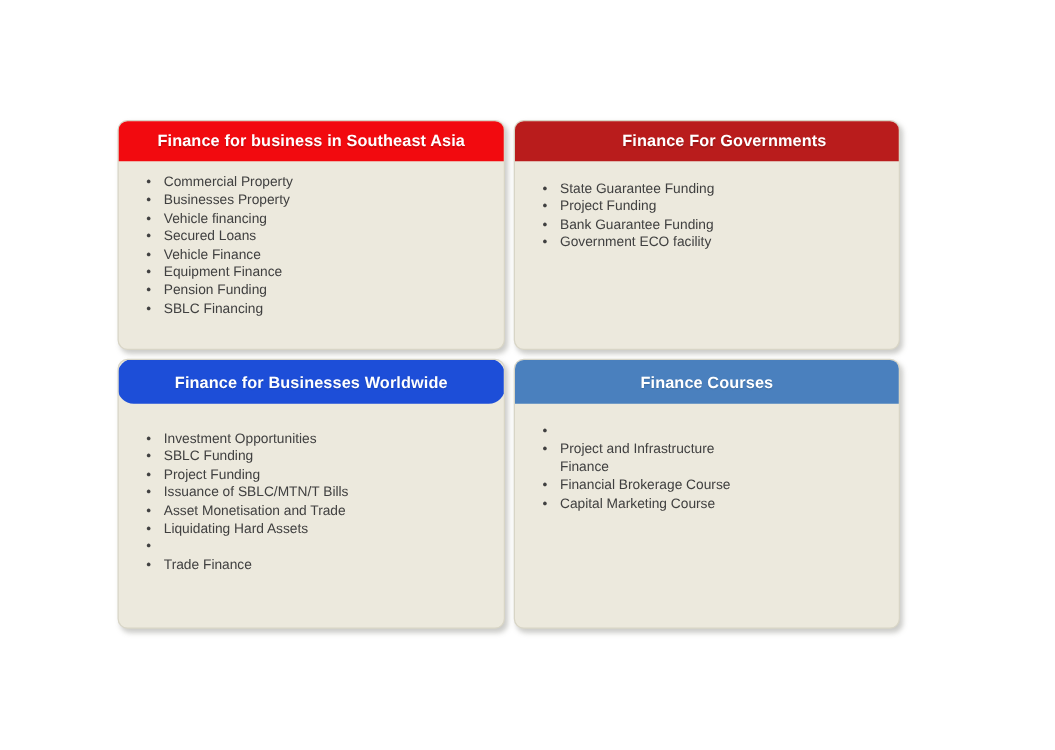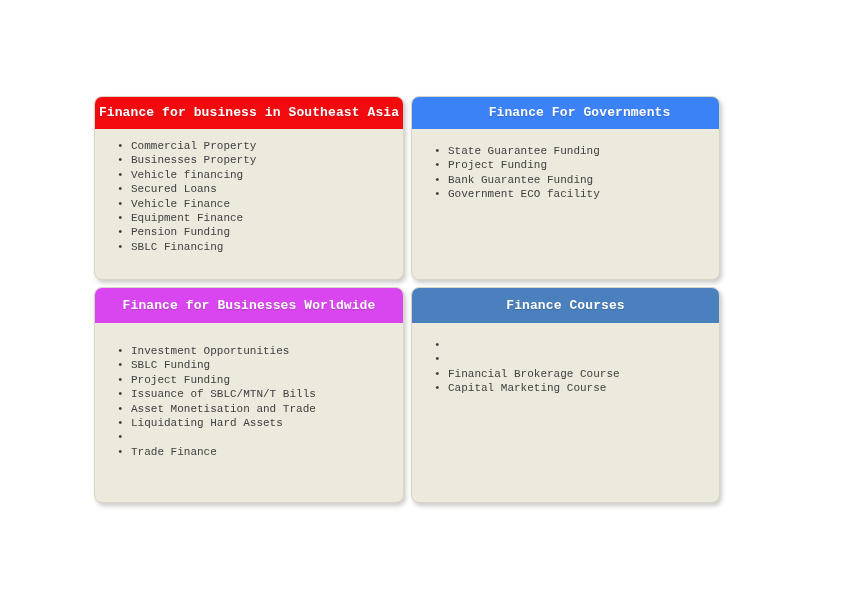--- a/index.html
+++ b/index.html
@@ -7,21 +7,20 @@
     padding: 0;
     background: #FFFFFF;
     font-family: "Liberation Sans", sans-serif;
   }
   .canvas {
     position: relative;
     width: 844px;
     height: 600px;
     background: #FFFFFF;
     overflow: hidden;
-    font-family: Liberation Mono, monospace;
   }
   .grid {
     position: absolute;
     left: 94px;
     top: 96px;
     display: grid;
     grid-template-columns: 310px 309px;
     grid-template-rows: 184px 216px;
     gap: 7px;
   }
@@ -118,21 +117,21 @@
             <span class="item-text">Pension Funding</span>
           </li>
           <li>
             <span class="dot">•</span>
             <span class="item-text">SBLC Financing</span>
           </li>
         </ul>
     </section>
 
     <section class="card card-1 row1">
-      <header class="card-header" style="background-color: #3b82f6; padding-left: 28px;">
+      <header class="card-header" style="background-color: #b91c1c; padding-left: 28px;">
         <span class="card-title">Finance For Governments</span>
       </header>
       <ul class="card-list">
           <li>
             <span class="dot">•</span>
             <span class="item-text">State Guarantee Funding</span>
           </li>
           <li>
             <span class="dot">•</span>
             <span class="item-text">Project Funding</span>
@@ -142,21 +141,21 @@
             <span class="item-text">Bank Guarantee Funding</span>
           </li>
           <li>
             <span class="dot">•</span>
             <span class="item-text">Government ECO facility</span>
           </li>
         </ul>
     </section>
 
     <section class="card card-2 row2">
-      <header class="card-header" style="background-color: #d946ef;">
+      <header class="card-header" style="background-color: #1d4ed8; border-radius: 13px;">
         <span class="card-title">Finance for Businesses Worldwide</span>
       </header>
       <ul class="card-list">
           <li>
             <span class="dot">•</span>
             <span class="item-text">Investment Opportunities</span>
           </li>
           <li>
             <span class="dot">•</span>
             <span class="item-text">SBLC Funding</span>
@@ -190,20 +189,22 @@
     <section class="card card-3 row2">
       <header class="card-header" style="background-color: rgb(74, 128, 190); text-align: center;">
         <span class="card-title">Finance Courses</span>
       </header>
       <ul class="card-list">
           <li>
             <span class="dot">•</span>
           </li>
           <li>
             <span class="dot">•</span>
+            <span class="item-text">Project and Infrastructure
+Finance</span>
           </li>
           <li>
             <span class="dot">•</span>
             <span class="item-text">Financial Brokerage Course</span>
           </li>
           <li>
             <span class="dot">•</span>
             <span class="item-text">Capital Marketing Course</span>
           </li>
         </ul>

